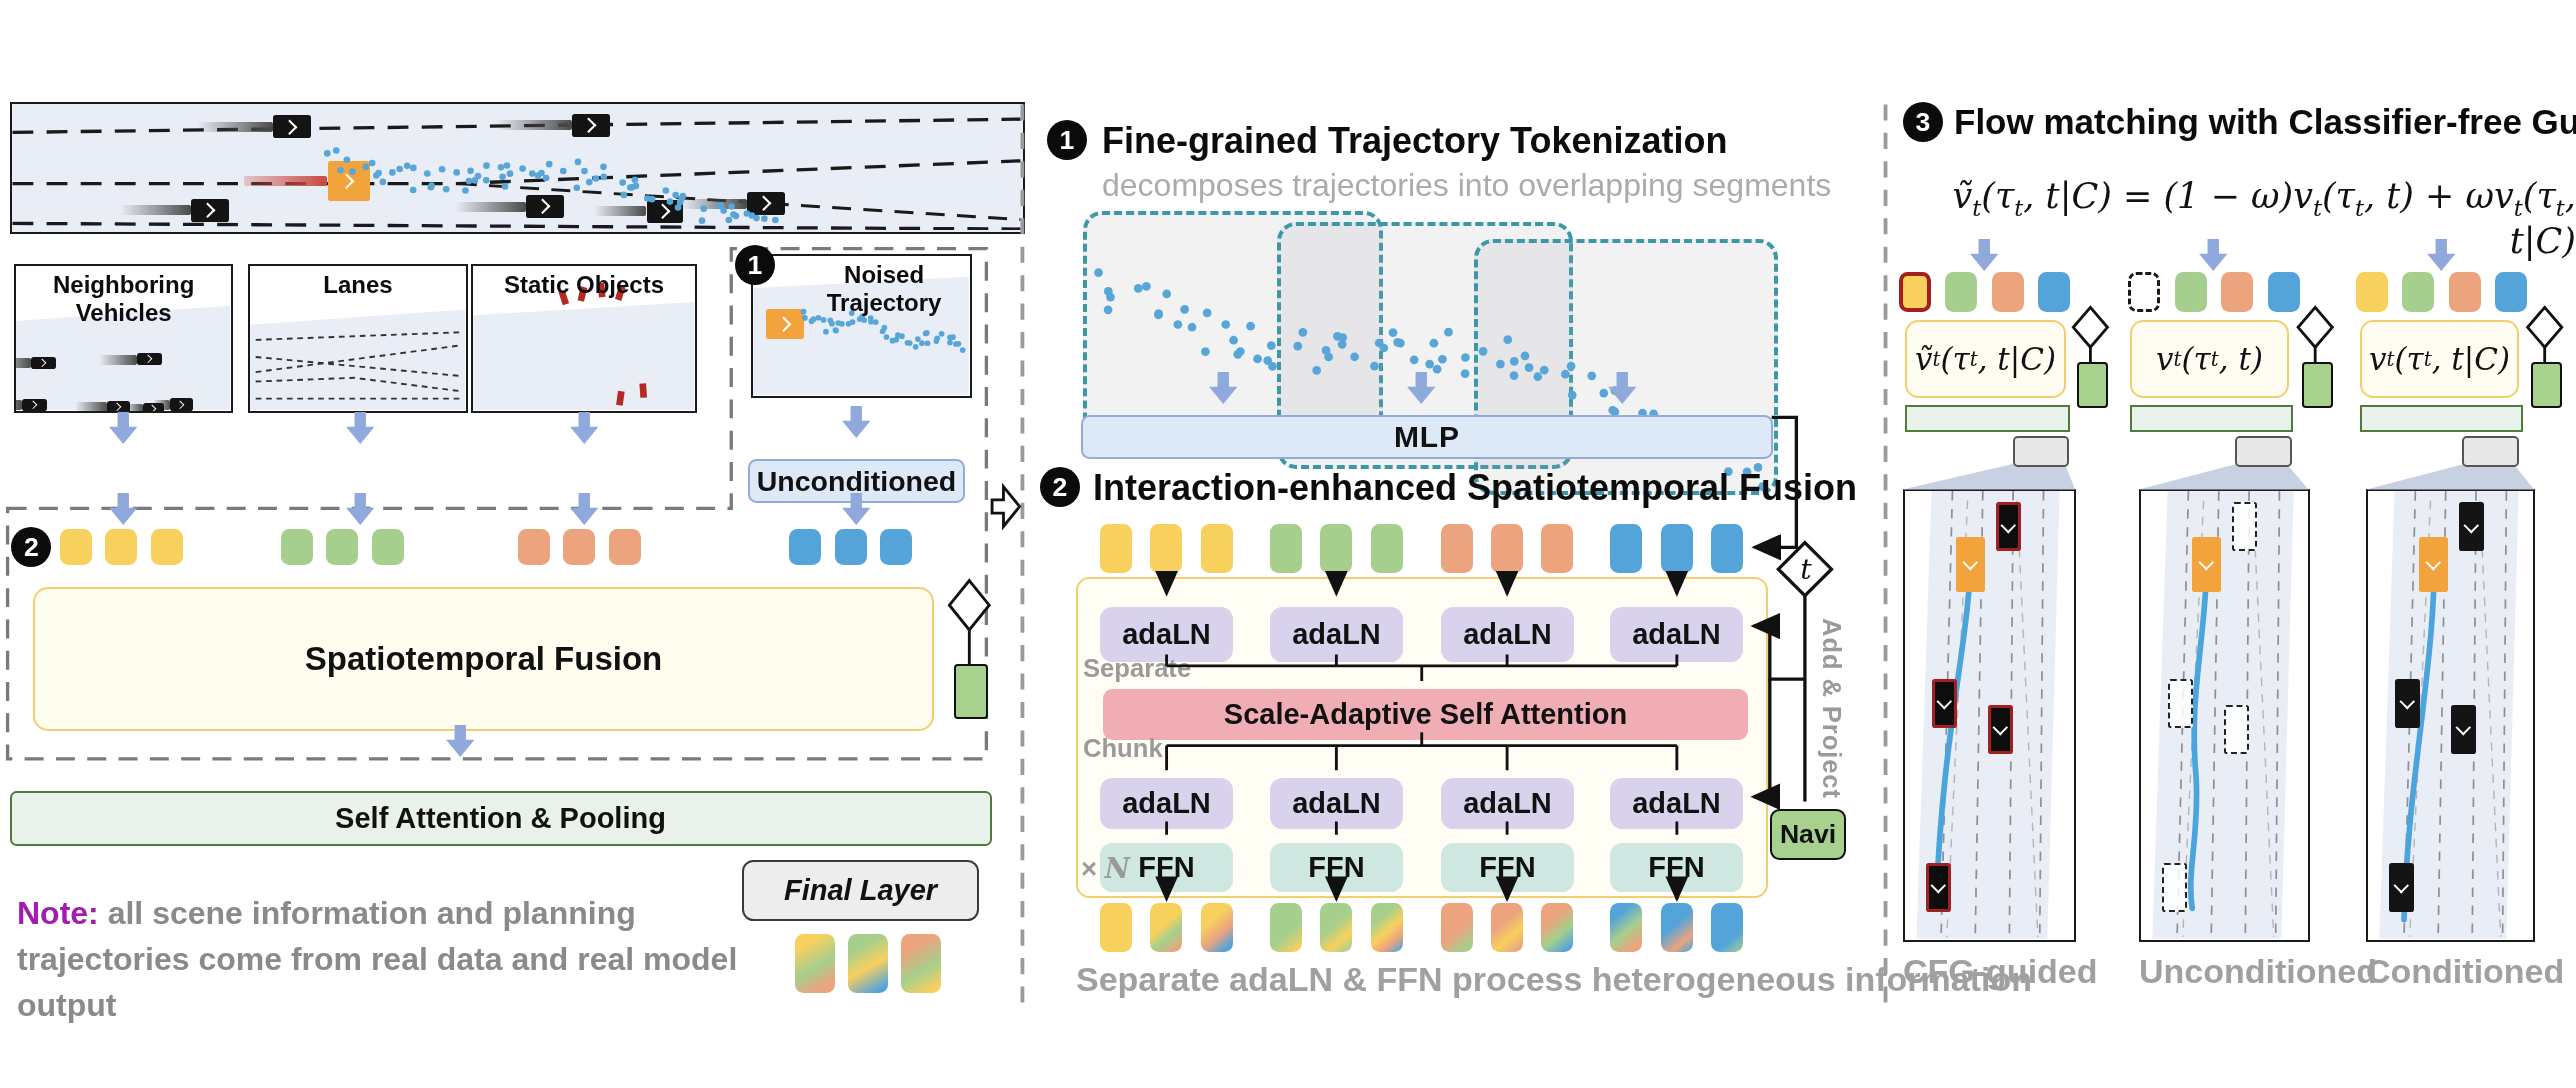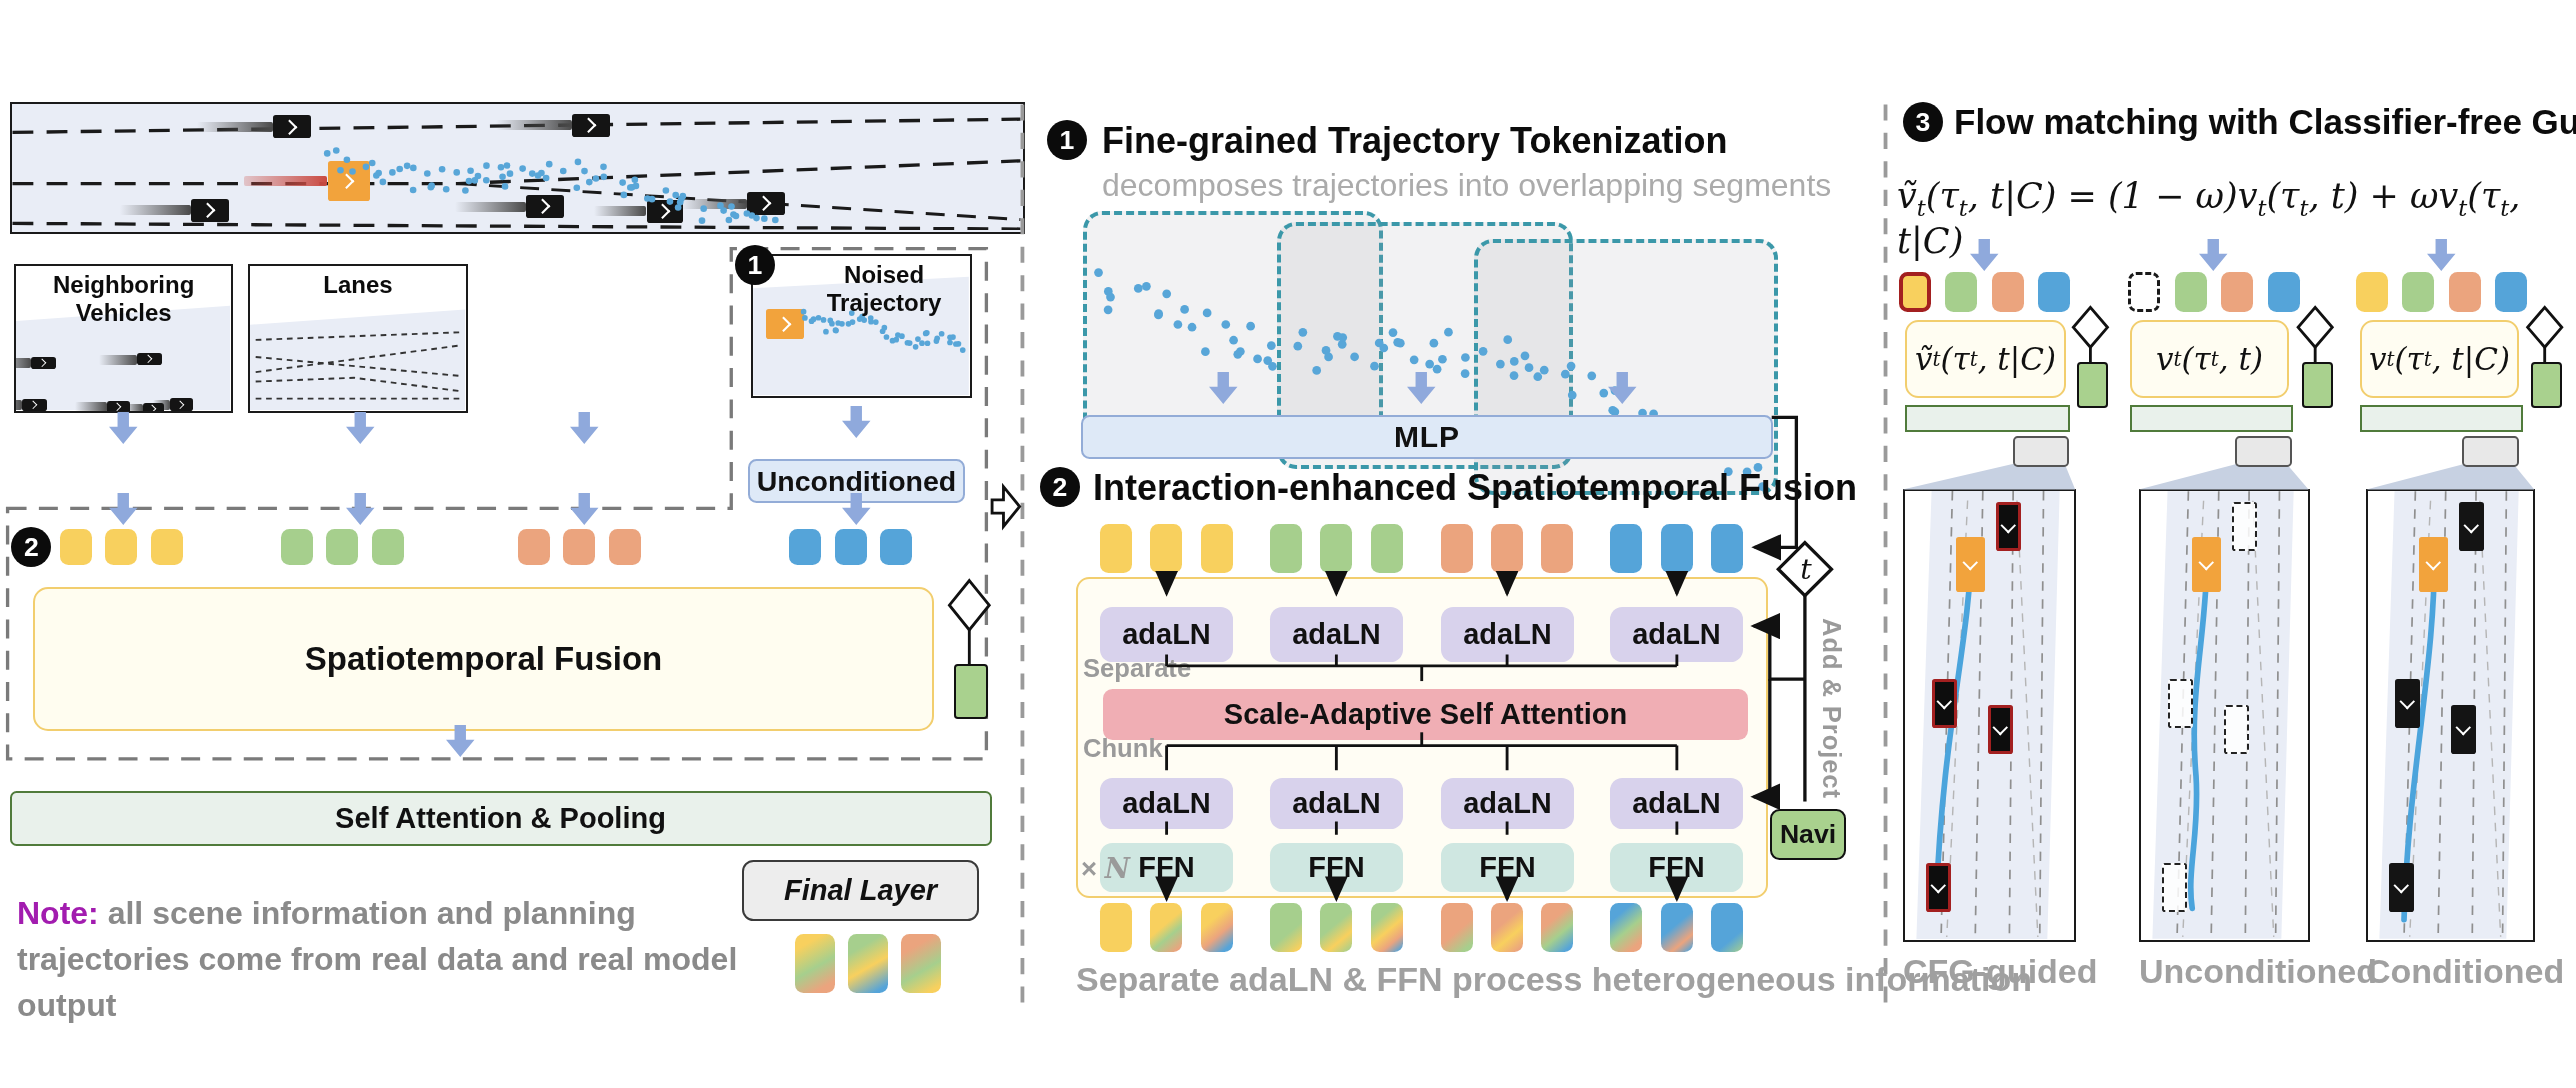--- a/index.html
+++ b/index.html
@@ -235,20 +235,34 @@
     <svg class="minisvg" width="215" height="144" viewBox="0 0 227 152">
       <polygon points="0,62 227,46 227,152 0,152" fill="var(--sceneBg)"></polygon>
       <path d="M 6 78 L 221 70" stroke="#333" stroke-width="2" stroke-dasharray="6 5" fill="none"></path>
       <path d="M 6 96 L 221 116" stroke="#333" stroke-width="2" stroke-dasharray="6 5" fill="none"></path>
       <path d="M 6 112 L 221 84" stroke="#333" stroke-width="2" stroke-dasharray="6 5" fill="none"></path>
       <path d="M 6 122 L 110 118 L 221 132" stroke="#333" stroke-width="2" stroke-dasharray="6 5" fill="none"></path>
       <path d="M 6 140 L 221 140" stroke="#333" stroke-width="2" stroke-dasharray="6 5" fill="none"></path>
     </svg>
     <div class="boxtitle">Lanes</div>
   </div>
+  <div class="panelbox" id="so-box" style="left:471px;top:264px;width:226px;height:149px;border-width:2.4px;">
+    <svg class="minisvg" width="221" height="144" viewBox="0 0 233 152">
+      <polygon points="0,52 233,38 233,152 0,152" fill="var(--sceneBg)"></polygon>
+      <g fill="#B22A22">
+        <rect x="92" y="26" width="7" height="15" transform="rotate(-18 95 33)"></rect>
+        <rect x="112" y="22" width="7" height="15" transform="rotate(14 115 29)"></rect>
+        <rect x="132" y="18" width="7" height="15" transform="rotate(-6 135 25)"></rect>
+        <rect x="152" y="21" width="7" height="15" transform="rotate(18 155 28)"></rect>
+        <rect x="152" y="132" width="7" height="15" transform="rotate(8 155 139)"></rect>
+        <rect x="176" y="124" width="7" height="15" transform="rotate(-4 179 131)"></rect>
+      </g>
+    </svg>
+    <div class="boxtitle">Static Objects</div>
+  </div>
 
   <div class="panelbox" id="noised-box" style="left:751px;top:254px;width:221px;height:144px;border-width:2.4px;">
     <svg class="minisvg" width="216" height="139" viewBox="0 0 228 147">
         <polygon points="0,34 228,22 228,147 0,147" fill="var(--sceneBg)"></polygon>
       </svg>
     <svg id="noise-dots" class="minisvg" width="216" height="139" style="z-index:4" viewBox="0 0 228 147">
         <circle cx="54.67714221961796" cy="65.5193050452508" r="3" fill="#58A6D8"></circle>
         <circle cx="53.30306185854392" cy="58.868265414369304" r="3" fill="#58A6D8"></circle>
         <circle cx="61.726486526015734" cy="68.94844711354276" r="3" fill="#58A6D8"></circle>
         <circle cx="63.85653707974901" cy="66.7759199061218" r="3" fill="#58A6D8"></circle>
@@ -440,21 +454,21 @@
   <div class="abs lbl" style="left:1791px;top:554px;width:30px;height:30px;font-size:28.5px;z-index:8;">
       <span class="math">t</span>
     </div>
   <div class="graylab vert" style="left:1817px;top:618px;height:190px;font-size:25.6px;letter-spacing:0.9px;">Add &amp; Project</div>
   <div class="bar lbl navi" style="left:1770px;top:801px;width:76px;height:51px;">Navi</div>
 
   <div class="caption" style="left:1076px;top:960px;width:688px;">Separate adaLN &amp; FFN process heterogeneous information</div>
 
   <div class="badge" style="left:1903px;top:102px;">3</div>
   <div class="sec-title" style="left:1954px;top:102px;font-size:35px;">Flow matching with Classifier-free Guidance</div>
-  <div class="abs math" style="left:1897px;top:176px;width:679px;text-align:left;font-size:35px;z-index:6;">ṽ<sub>t</sub>(τ<sub>t</sub>, t|C) = (1 − ω)v<sub>t</sub>(τ<sub>t</sub>, t) + ωv<sub>t</sub>(τ<sub>t</sub>, t|C)</div>
+  <div class="abs math" style="left:1897px;top:176px;width:679px;text-align:right;font-size:35px;z-index:6;">ṽ<sub>t</sub>(τ<sub>t</sub>, t|C) = (1 − ω)v<sub>t</sub>(τ<sub>t</sub>, t) + ωv<sub>t</sub>(τ<sub>t</sub>, t|C)</div>
 
   <div class="vbox lbl math" style="left:1905px;top:320px;width:161px;height:78px;">ṽ<sub>t</sub>(τ<sub>t</sub>, t|C)</div>
   <div class="vbox lbl math" style="left:2130px;top:320px;width:159px;height:78px;">v<sub>t</sub>(τ<sub>t</sub>, t)</div>
   <div class="vbox lbl math" style="left:2360px;top:320px;width:159px;height:78px;">v<sub>t</sub>(τ<sub>t</sub>, t|C)</div>
 
   <div class="greensq" style="left:2077px;top:362px;width:26.6px;height:42px;"></div>
   <div class="greensq" style="left:2302px;top:362px;width:26.6px;height:42px;"></div>
   <div class="greensq" style="left:2531px;top:362px;width:26.6px;height:42px;"></div>
 
   <div class="greenbar" style="left:1905px;top:405px;width:161px;height:23px;"></div>

